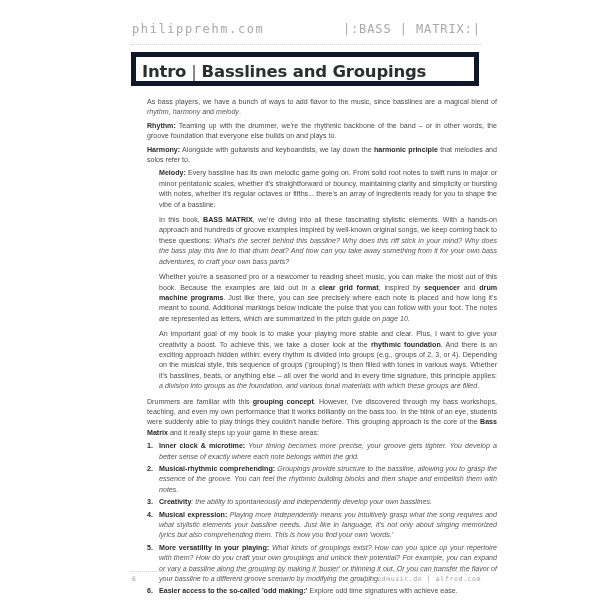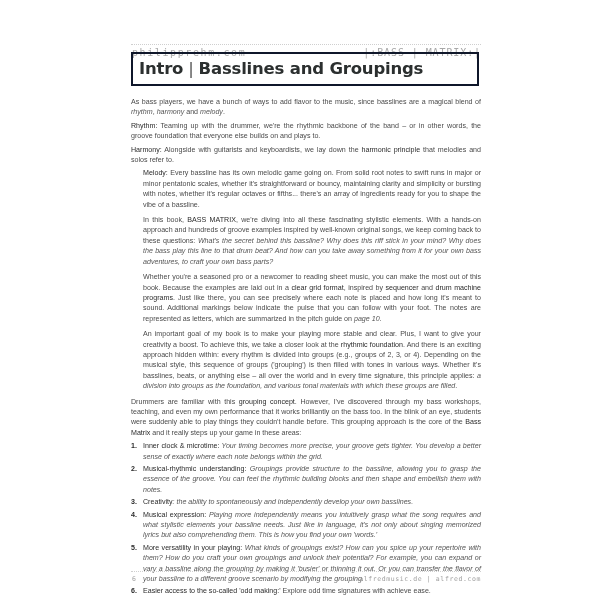--- a/index.html
+++ b/index.html
@@ -17,46 +17,46 @@
     }
     .page {
       position: absolute;
       left: 131px;
       top: 0;
       width: 350px;
       height: 600px;
     }
     .running-header {
       position: absolute;
-      top: 47px;
+      top: 22px;
       left: 0;
       width: 350px;
       height: 10px;
       font-family: "DejaVu Sans Mono", monospace;
-      font-size: 10px;
+      font-size: 12px;
       letter-spacing: 1.6px;
       color: #a8a8a8;
     }
     .running-header .site { position: absolute; left: 1px; top: 0; }
     .running-header .brand { position: absolute; right: 0; top: 0; letter-spacing: 0.9px; }
     .header-rule {
       position: absolute;
       top: 44px;
       left: 0;
       width: 350px;
       height: 0;
       border-top: 1px dotted #cfcfcf;
     }
     .title-box {
       position: absolute;
       top: 52px;
       left: 0;
       width: 348px;
       height: 34px;
-      border: 2px solid #0f172a;
+      border: 5px solid #0f172a;
       box-sizing: border-box;
     }
     .title-box h1 {
       margin: 0;
       position: absolute;
       left: 6px;
       top: 5px;
       font-family: "DejaVu Sans", sans-serif;
       font-weight: bold;
       font-size: 16.5px;
@@ -65,32 +65,32 @@
       white-space: nowrap;
     }
     .title-box h1 .sep {
       font-weight: normal;
       color: #555;
       margin: 0 5px;
     }
     .content {
       position: absolute;
       top: 97px;
-      left: 0;
+      left: 16px;
       width: 350px;
       font-size: 7.1px;
       line-height: 10.4px;
       color: #4a4a4a;
       text-align: justify;
     }
     .content p {
       margin: 0 0 3px 0;
     }
     .content p.gap { margin-bottom: 5px; margin-left: 12px; }
-    .content b { color: #2a2a2a; font-weight: normal; }
+    .content b { color: #2a2a2a; font-weight: bold; }
     .content i { color: #555; }
     .content ol {
       margin: 0;
       padding: 0;
       list-style: none;
     }
     .content ol li {
       position: relative;
       padding-left: 12px;
       margin-bottom: 2px;
@@ -152,21 +152,21 @@
     <p class="gap"><span>In this book, </span><b>BASS MATRIX</b><span>, we're diving into all these fascinating stylistic elements. With a hands-on approach and hundreds of groove examples inspired by well-known original songs, we keep coming back to these questions: </span><i>What's the secret behind this bassline? Why does this riff stick in your mind? Why does the bass play this line to that drum beat? And how can you take away something from it for your own bass adventures, to craft your own bass parts?</i></p>
 
     <p class="gap"><span>Whether you're a seasoned pro or a newcomer to reading sheet music, you can make the most out of this book. Because the examples are laid out in a </span><b>clear grid format</b><span>, inspired by </span><b>sequencer</b><span> and </span><b>drum machine programs</b><span>. Just like there, you can see precisely where each note is placed and how long it's meant to sound. Additional markings below indicate the pulse that you can follow with your foot. The notes are represented as letters, which are summarized in the pitch guide on </span><i>page 10</i><span>.</span></p>
 
     <p class="gap"><span>An important goal of my book is to make your playing more stable and clear. Plus, I want to give your creativity a boost. To achieve this, we take a closer look at the </span><b>rhythmic foundation</b><span>. And there is an exciting approach hidden within: every rhythm is divided into groups (e.g., groups of 2, 3, or 4). Depending on the musical style, this sequence of groups ('grouping') is then filled with tones in various ways. Whether it's basslines, beats, or anything else – all over the world and in every time signature, this principle applies: </span><i>a division into groups as the foundation, and various tonal materials with which these groups are filled</i><span>.</span></p>
 
     <p><span>Drummers are familiar with this </span><b>grouping concept</b><span>. However, I've discovered through my bass workshops, teaching, and even my own performance that it works brilliantly on the bass too. In the blink of an eye, students were suddenly able to play things they couldn't handle before. This grouping approach is the core of the </span><b>Bass Matrix</b><span> and it really steps up your game in these areas:</span></p>
 
     <ol>
       <li><span class="num">1.</span><b>Inner clock &amp; microtime:</b><i> Your timing becomes more precise, your groove gets tighter. You develop a better sense of exactly where each note belongs within the grid.</i></li>
-      <li><span class="num">2.</span><b>Musical-rhythmic understanding:</b><i> Groupings provide structure to the bassline, allowing you to grasp the essence of the groove. You can feel the rhythmic building blocks and then shape and embellish them with notes.</i></li>
+      <li><span class="num">2.</span><b>Musical-rhythmic comprehending:</b><i> Groupings provide structure to the bassline, allowing you to grasp the essence of the groove. You can feel the rhythmic building blocks and then shape and embellish them with notes.</i></li>
       <li><span class="num">3.</span><b>Creativity</b><i>: the ability to spontaneously and independently develop your own basslines.</i></li>
       <li><span class="num">4.</span><b>Musical expression:</b><i> Playing more independently means you intuitively grasp what the song requires and what stylistic elements your bassline needs. Just like in language, it's not only about singing memorized lyrics but also comprehending them. This is how you find your own 'words.'</i></li>
       <li><span class="num">5.</span><b>More versatility in your playing:</b><i> What kinds of groupings exist? How can you spice up your repertoire with them? How do you craft your own groupings and unlock their potential? For example, you can expand or vary a bassline along the grouping by making it 'busier' or thinning it out. Or you can transfer the flavor of your bassline to a different groove scenario by modifying the grouping.</i></li>
       <li><span class="num">6.</span><b>Easier access to the so-called 'odd making:'</b><span> Explore odd time signatures with achieve ease.</span></li>
     </ol>
   </div>
 
   <div class="footer-rule"></div>
   <div class="footer">
     <span class="pnum">6</span>

